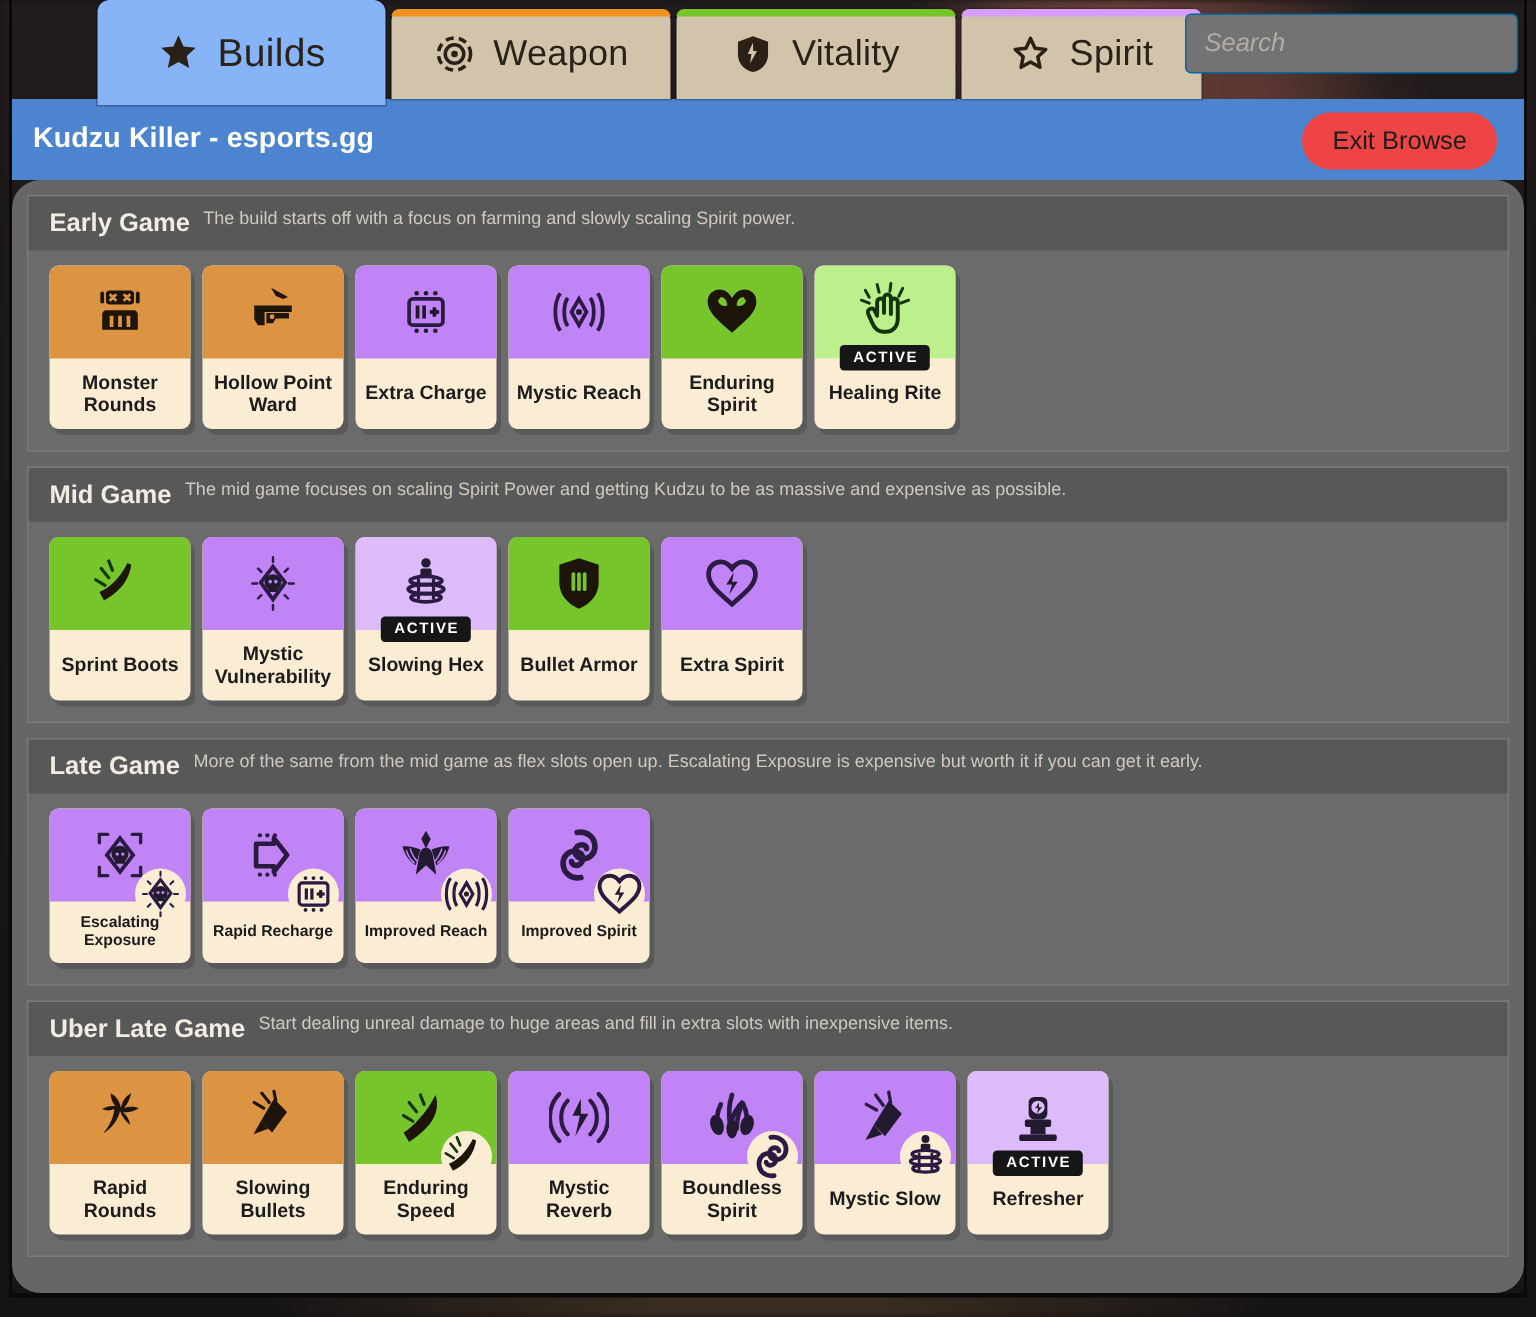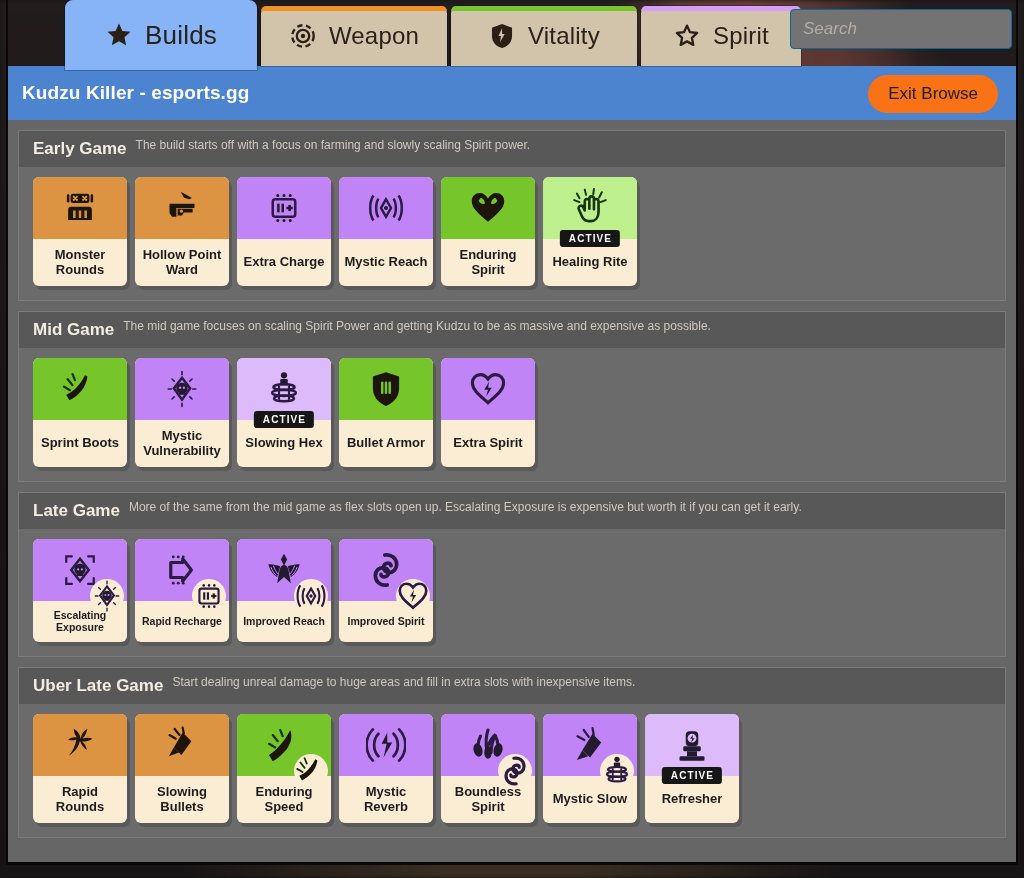--- a/index.html
+++ b/index.html
@@ -103,35 +103,36 @@
     padding: 0 14px;
     z-index: 5;
   }
   .buildbar .btitle {
     color: #ffffff; font-size: 19px; font-weight: bold;
     letter-spacing: .1px;
   }
   .exit-browse {
     position: absolute; right: 18px; top: 9px;
     height: 38px; padding: 0 20px;
-    background: #f97316;
+    background: #ef4444;
     border: 0; border-radius: 19px;
     font-family: "Liberation Sans", sans-serif;
     font-size: 17px; color: #1d1d1d;
     cursor: pointer;
   }
 
   
   .body {
     position: absolute; left: 8px; top: 120px;
     width: 1008px; height: 742px;
     background: #666666;
     overflow: hidden;
     padding: 10px 10px 0 10px;
     z-index: 4;
+    border-radius: 19px;
   }
 
   .section {
     border: 1px solid #7b7b7b;
     background: #6b6b6b;
     margin-bottom: 10px;
   }
   .sec-head {
     background: #585858;
     padding: 7px 14px;

